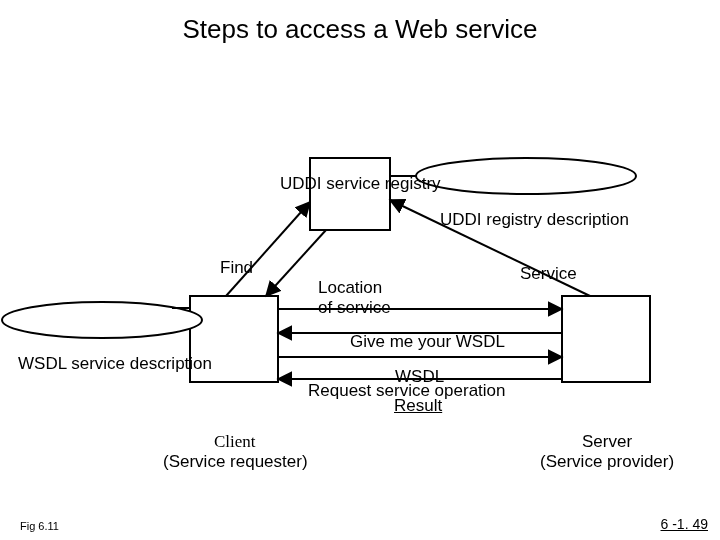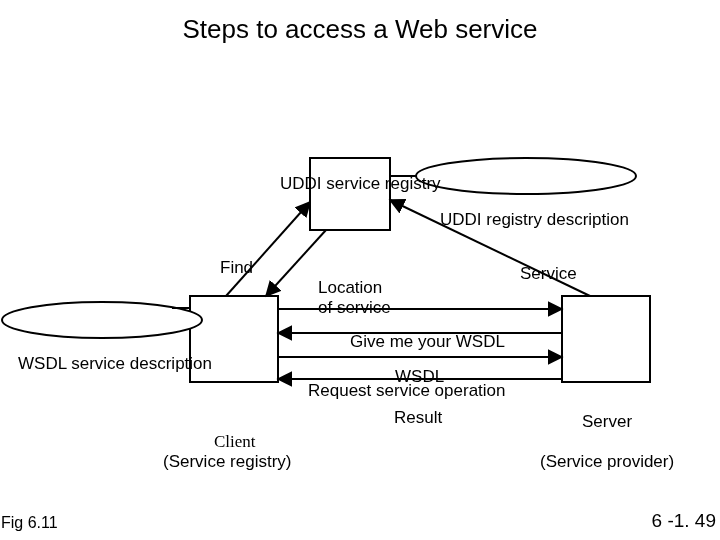--- a/index.html
+++ b/index.html
@@ -27,29 +27,30 @@
     font-weight: 400;
   }
   .label {
     position: absolute;
     font-size: 17px;
     white-space: nowrap;
     margin-top: 44px;
   }
   .figref {
     position: absolute;
-    left: 1px;
+    left: 20px;
     bottom: 8px;
-    font-size: 16px;
+    font-size: 11px;
   }
   .pagenum {
     position: absolute;
-    right: 4px;
+    right: 12px;
     bottom: 8px;
-    font-size: 19px;
+    font-size: 14px;
+    text-decoration: underline;
   }
   svg.diagram {
     position: absolute;
     left: 0;
     top: 0;
   }
 </style>
 </head>
 <body>
 
@@ -97,23 +98,23 @@
   <div class="label" style="left:18px; top:310px;">WSDL service description</div>
 
   <div class="label" style="left:220px; top:214px;">Find</div>
   <div class="label" style="left:520px; top:220px;">Service</div>
   <div class="label" style="left:318px; top:234px; white-space:pre; line-height:1.15;">Location
 of service</div>
 
   <div class="label" style="left:350px; top:288px;">Give me your WSDL</div>
   <div class="label" style="left:395px; top:323px;">WSDL</div>
   <div class="label" style="left:308px; top:337px;">Request service operation</div>
-  <div class="label" style="left:394px; top:364px;">Result</div>
+  <div class="label" style="left:394px; top:352px;text-decoration:underline;">Result</div>
 
   <div class="label" style="left:214px; top:388px;font-family:Liberation Serif, serif;">Client</div>
-  <div class="label" style="left:163px; top:408px;">(Service registry)</div>
+  <div class="label" style="left:163px; top:408px;">(Service requester)</div>
 
-  <div class="label" style="left:582px; top:368px;text-align:right;">Server</div>
+  <div class="label" style="left:582px; top:388px;text-align:right;">Server</div>
   <div class="label" style="left:540px; top:408px;">(Service provider)</div>
 
   <div class="figref">Fig 6.11</div>
   <div class="pagenum">6 -1. 49</div>
 </div>
 
 </body></html>

